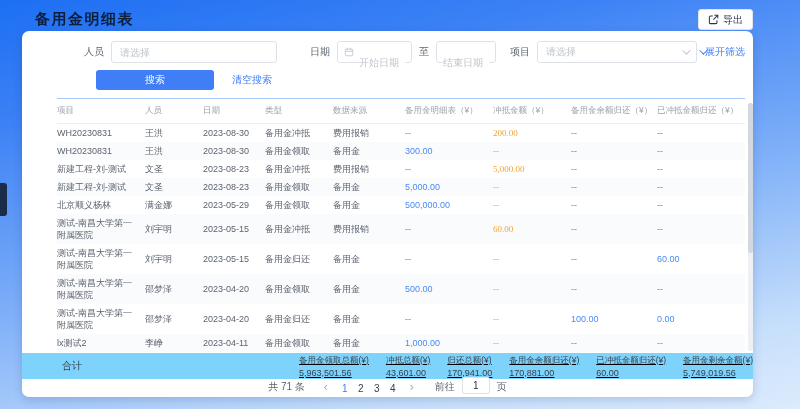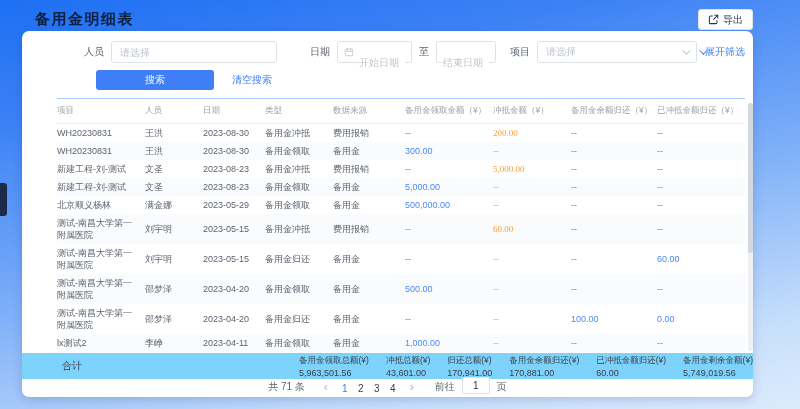--- a/index.html
+++ b/index.html
@@ -50,21 +50,21 @@
   td { font-size:9px; color:#5c6470; padding:3px 6px 3px 0; line-height:12px; vertical-align:middle; }
   tr.stripe { background:#fafbfc; }
   .c-blue { color:#4a8af8; }
   .c-orange { color:#f2a33c;font-family:Liberation Serif, serif; }
   .scrollbar { position:absolute; right:0; top:5px; width:5px; height:248px; background:#eef0f3; border-radius:3px; cursor:pointer; }
   .scrollbar .thumb { width:5px; height:150px; background:#d3d8df; border-radius:3px; }
 
   
   .summary { position:absolute; left:0; right:0; top:322px; height:26px; background:#7dd3fc; display:flex; align-items:center; }
   .sum-label { margin-left:40px; font-size:10px; color:#39404b; width:220px; }
-  .sum-items { display:flex; gap:17px; margin-left:38px; }
+  .sum-items { display:flex; gap:17px; margin-left:38px;text-decoration:underline; }
   .sum-item .sl { font-size:8.5px; color:#39404b; white-space:nowrap; }
   .sum-item .sv { font-size:9px; color:#39404b; margin-top:1px; }
 
   
   .pagination { position:absolute; left:0; right:0; bottom:3px; height:18px; display:flex; align-items:flex-end; justify-content:center; gap:3px; font-size:10px; color:#5c6470; }
   .pg-total { margin-right:10px; }
   .pg-arrow { background:none; border:none; color:#aab0b9; font-size:12px; width:16px; cursor:pointer; line-height:14px; }
   .pg-num { width:16px; text-align:center; color:#39404b; cursor:pointer; }
   .pg-num.active { color:#3f7ef7; }
   .goto-txt { margin-left:12px; }
@@ -140,21 +140,21 @@
           <col style="width: 86px;">
           <col style="width: 88px;">
         </colgroup>
       <thead>
           <tr id="thead-row">
             <th>项目</th>
             <th>人员</th>
             <th>日期</th>
             <th>类型</th>
             <th>数据来源</th>
-            <th>备用金领取金额（¥）</th>
+            <th>备用金明细表（¥）</th>
             <th>冲抵金额（¥）</th>
             <th>备用金余额归还（¥）</th>
             <th>已冲抵金额归还（¥）</th>
           </tr>
         </thead>
       <tbody id="tbody">
           <tr>
             <td>WH20230831</td>
             <td>王洪</td>
             <td>2023-08-30</td>

